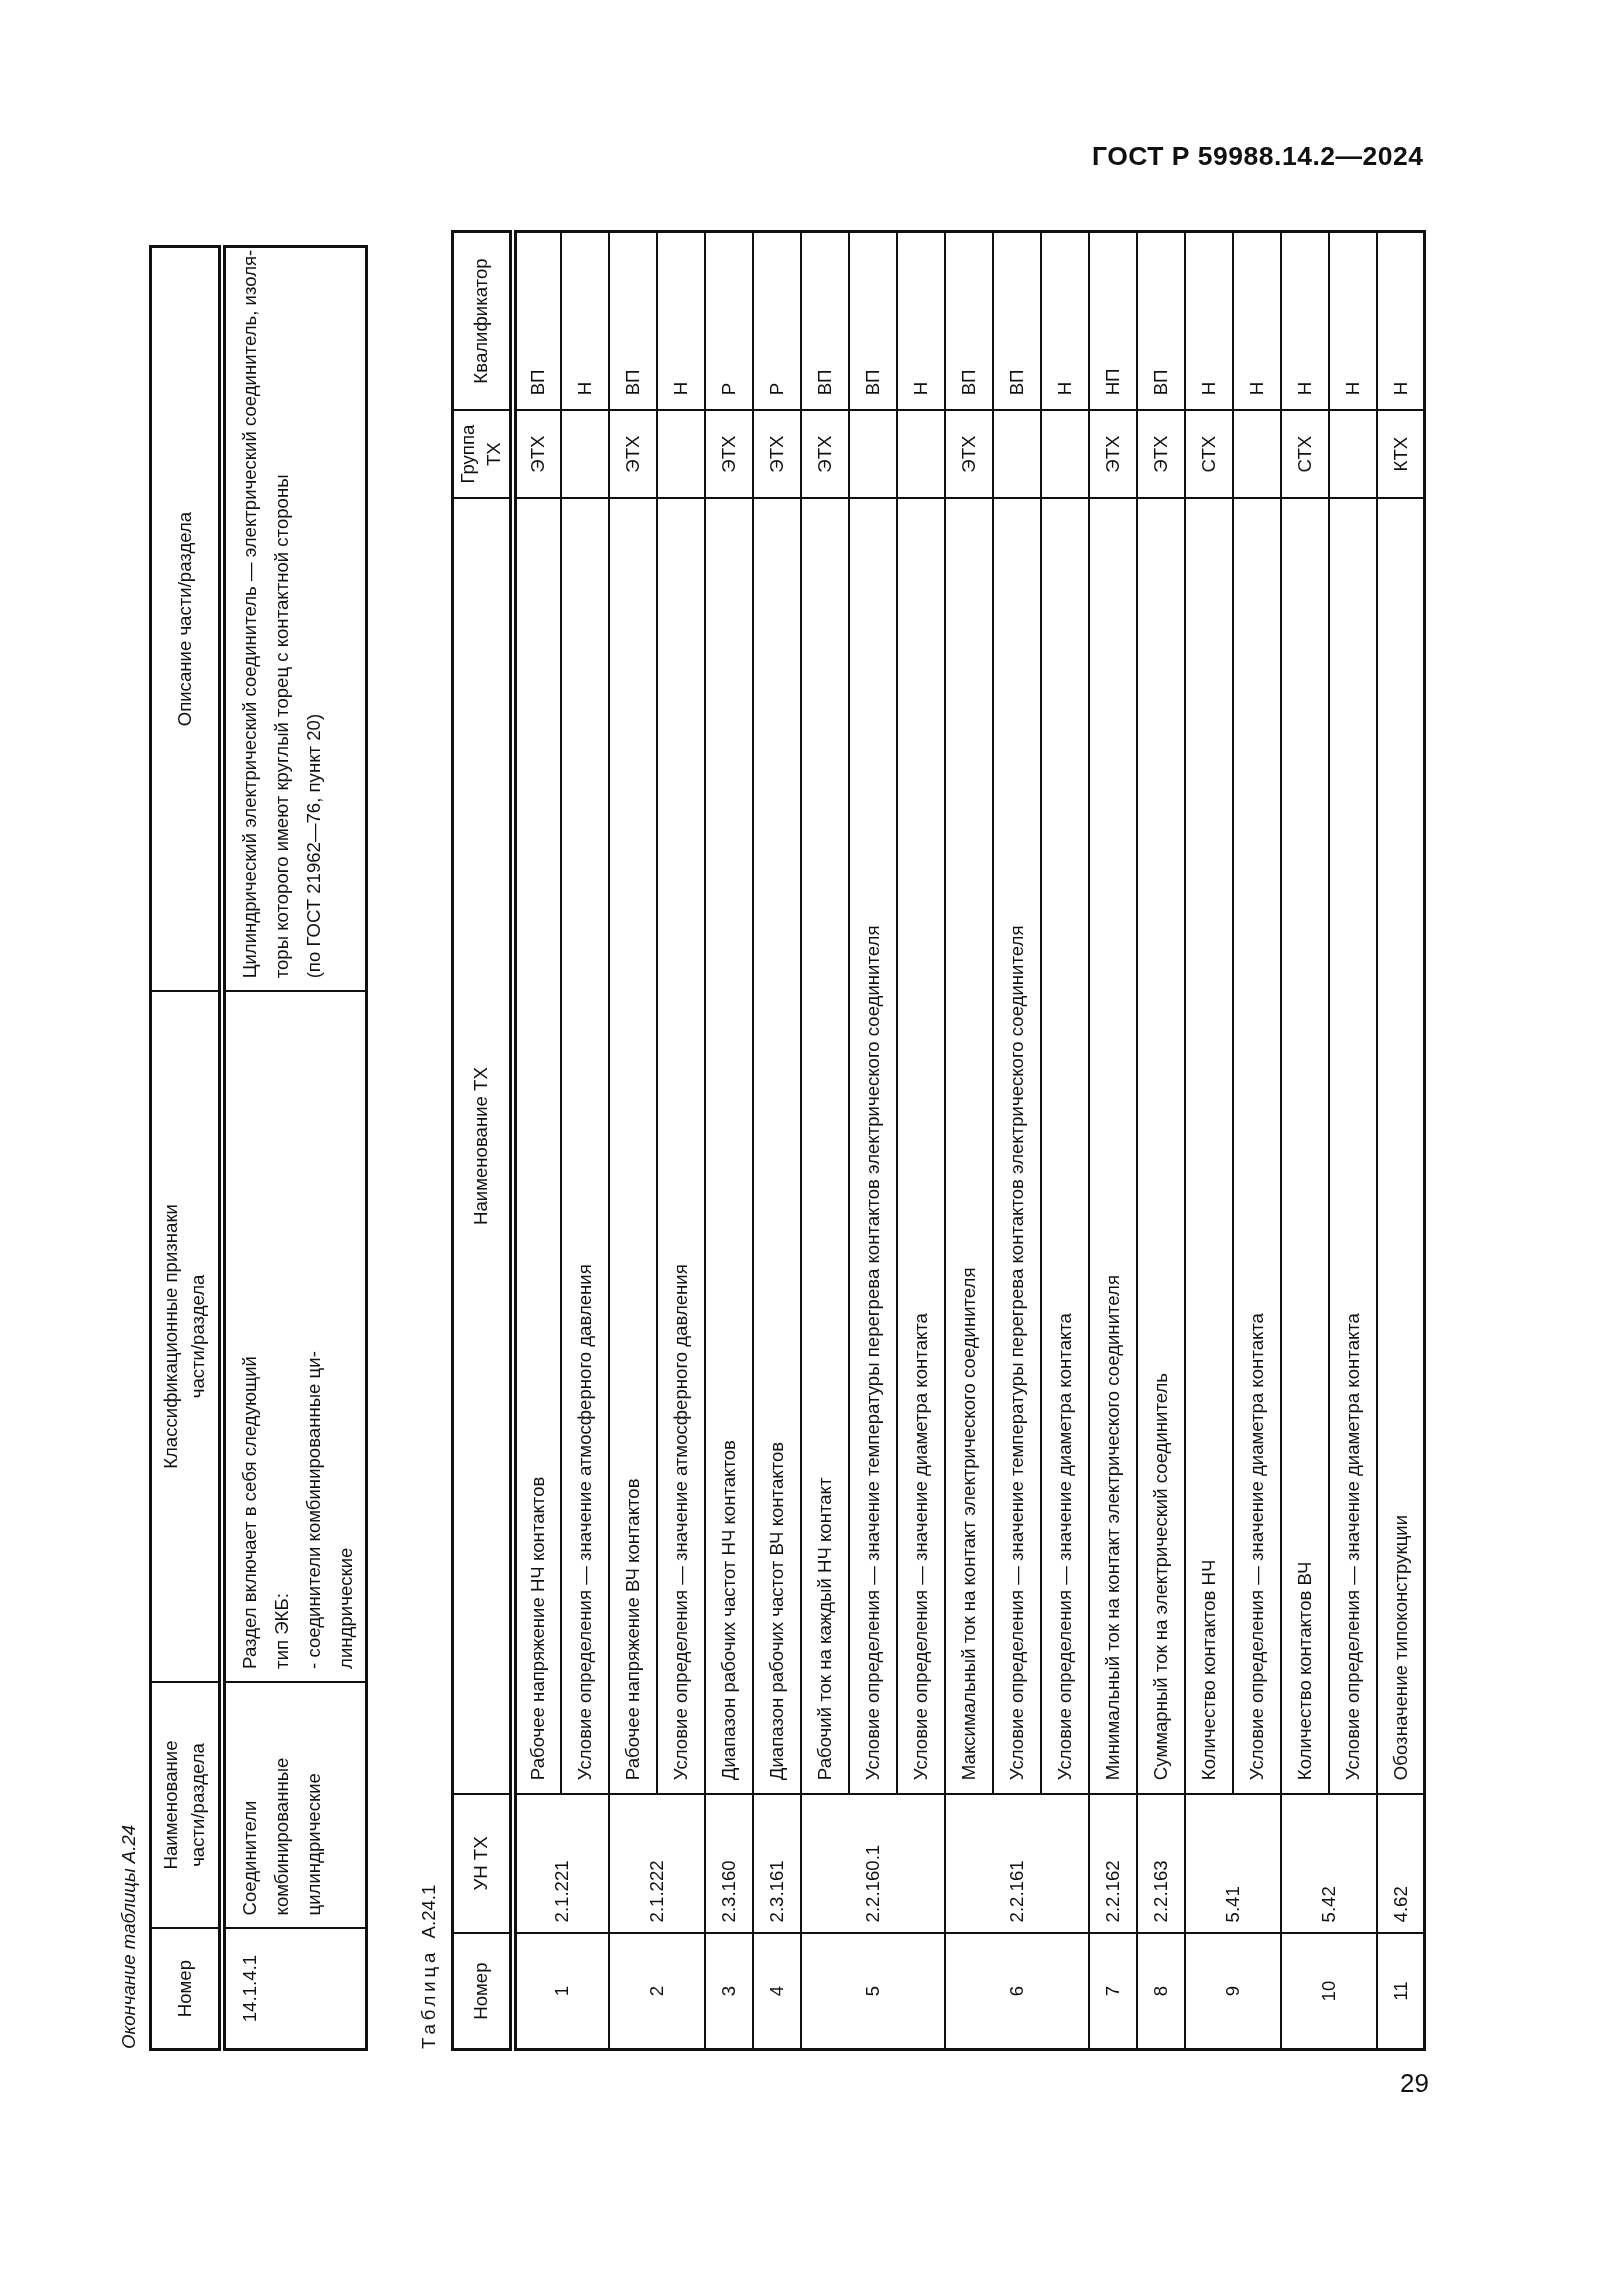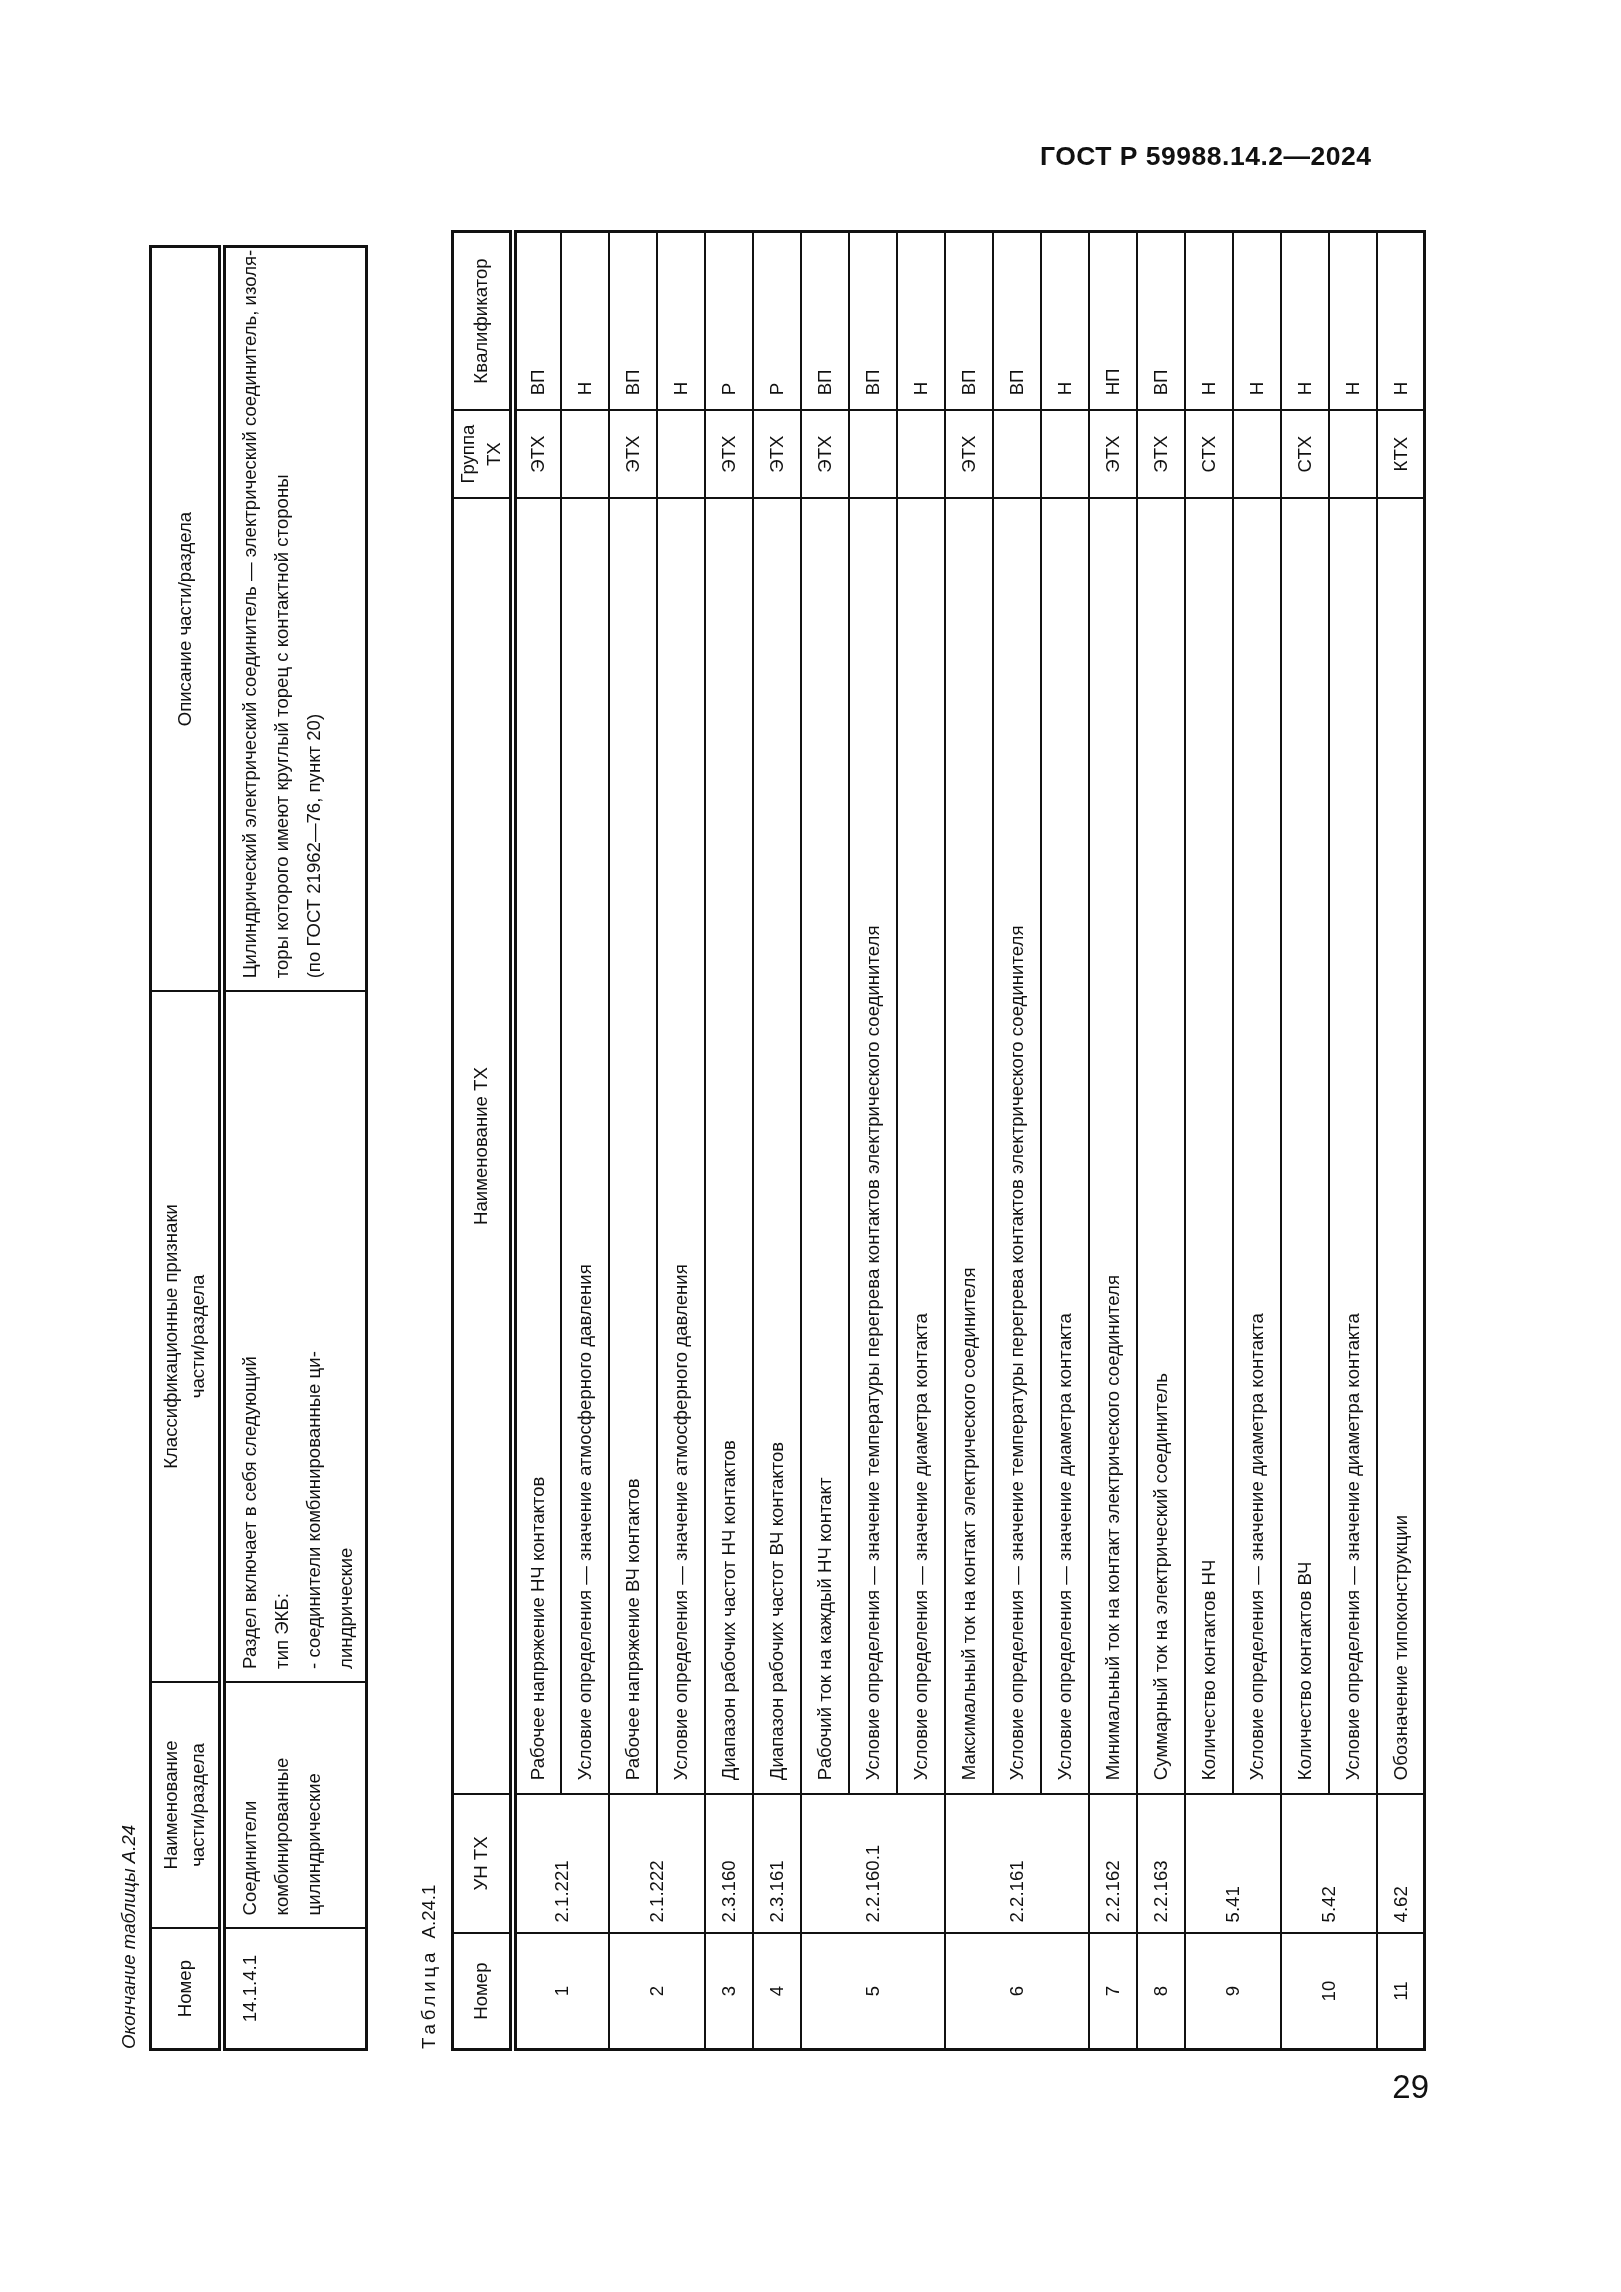--- a/index.html
+++ b/index.html
@@ -1,22 +1,22 @@
 <!DOCTYPE html>
 <html><head>
 <meta charset="utf-8">
 <style>
   html,body{margin:0;padding:0;background:#e8e8e8;}
   #page{position:relative;width:1621px;height:2293px;background:#ffffff;
         font-family:"Liberation Sans","DejaVu Sans",sans-serif;color:#111;overflow:hidden;}
   .rot{position:absolute;transform-origin:0 0;transform:rotate(-90deg);}
   
-  #doc-header{position:absolute;top:141px;left:1040px;width:297px;text-align:right;
+  #doc-header{position:absolute;top:141px;left:1092px;width:297px;text-align:right;
               font-size:26.5px;font-weight:bold;letter-spacing:0.5px;white-space:nowrap;}
-  #page-num{position:absolute;top:2068px;left:1358px;width:71px;text-align:right;font-size:33px;}
+  #page-num{position:absolute;top:2068px;left:1358px;width:71px;text-align:right;font-size:26px;}
   
   table{border-collapse:collapse;table-layout:fixed;background:#fff;}
   td,th{border:2.9px solid #111;font-weight:normal;font-size:18.6px;color:#111;
         overflow:hidden;}
   .tbl{border:3.9px solid #111;}
   thead th{text-align:center;vertical-align:middle;border-bottom:8.8px double #111;
            line-height:26.5px;white-space:pre-line;}
   
   #t1wrap{left:118px;top:2051px;width:1806px;}
   .t1-title{font-style:italic;font-size:18.6px;margin:0 0 8.8px 2px;}

